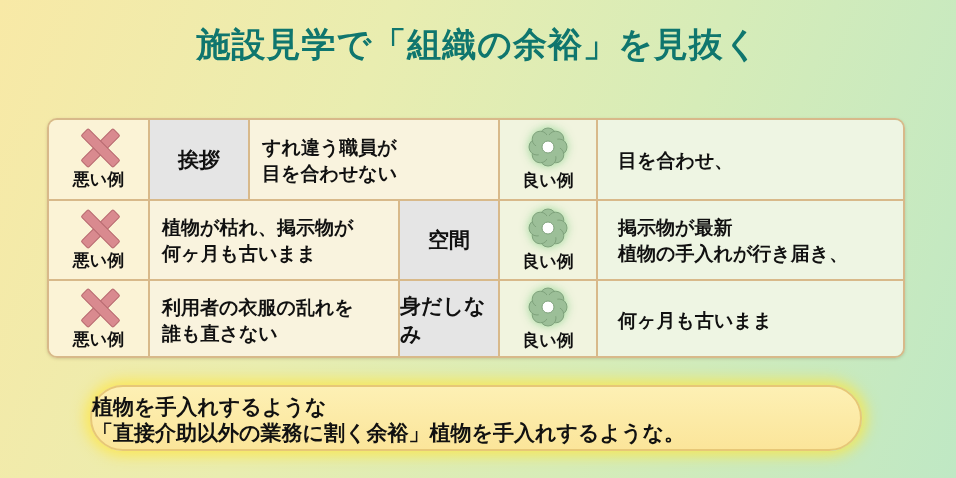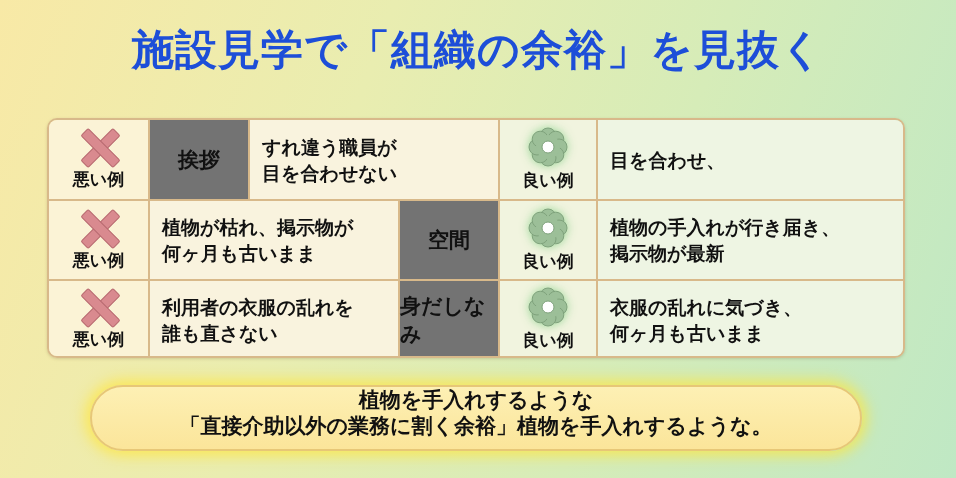--- a/index.html
+++ b/index.html
@@ -5,58 +5,59 @@
     * { box-sizing: border-box; margin: 0; padding: 0; }
     html, body { width: 956px; height: 478px; overflow: hidden; }
     body {
       font-family: "DejaVu Sans", sans-serif;
       background: linear-gradient(110deg, #f8e9a6 0%, #e9edb0 35%, #d6ecb8 65%, #bfe8c4 100%);
       position: relative;
       color: #111;
     }
     .title {
       position: absolute; left: 0; top: 22px; width: 956px;
-      text-align: center; font-size: 42px; font-weight: bold; letter-spacing: 1px;
-      color: #1d4ed8;
+      text-align: center; font-size: 34px; font-weight: bold; letter-spacing: 1px;
+      color: #0f766e;
     }
     .table {
       position: absolute; left: 47px; top: 118px; width: 858px; height: 240px;
       border: 2px solid #d8b98a; border-radius: 10px; overflow: hidden;
       box-shadow: 0 1px 3px rgba(120,100,60,0.25);
     }
     .row {
       position: absolute; left: 0; width: 854px; height: 79px;
       display: flex;
     }
     .row + .row { border-top: 2px solid #d8b98a; }
     .row.r0 { top: 0; }
     .row.r1 { top: 79px; height: 80px; }
     .row.r2 { top: 159px; height: 79px; }
     .cell { height: 100%; display: flex; align-items: center; position: relative; }
     .c-badicon { width: 101px; background: #fbf3d6; flex-direction: column; justify-content: center; border-right: 2px solid #d8b98a; }
-    .c-cat { width: 100px; background: #737373; justify-content: center; border-right: 2px solid #d8b98a; font-size: 21px; font-weight: bold; }
+    .c-cat { width: 100px; background: #e5e5e5; justify-content: center; border-right: 2px solid #d8b98a; font-size: 21px; font-weight: bold; }
     .c-bad { width: 250px; background: #f9f3de; padding-left: 12px; font-size: 19px; font-weight: bold; line-height: 26px; border-right: 2px solid #d8b98a; }
     .c-goodicon { width: 98px; background: #f1f4df; flex-direction: column; justify-content: center; border-right: 2px solid #d8b98a; font-family: Liberation Mono, monospace; }
-    .c-good { flex: 1; background: #eef5e3; padding-left: 12px; font-size: 19px; font-weight: bold; line-height: 26px; }
+    .c-good { flex: 1; background: #eef5e3; padding-left: 20px; font-size: 19px; font-weight: bold; line-height: 26px; }
     .ex-label { font-size: 17px; font-weight: bold; margin-top: 2px; }
     .x-icon { width: 38px; height: 38px; position: relative; }
     .x-icon::before, .x-icon::after {
       content: ""; position: absolute; left: 15px; top: -3px; width: 9px; height: 44px;
       background: #d98a8f; border: 1.5px solid #b86a70; border-radius: 2px;
     }
     .x-icon::before { transform: rotate(45deg); }
     .x-icon::after { transform: rotate(-45deg); }
     .flower-icon { width: 40px; height: 40px; filter: drop-shadow(0 0 5px rgba(140,210,140,0.9)); }
     .footer {
       position: absolute; left: 90px; top: 385px; width: 772px; height: 66px;
       border-radius: 33px;
       background: linear-gradient(180deg, #fdf0b4 0%, #fbe59a 100%);
       border: 2px solid #e7c777;
       box-shadow: 0 0 14px 5px rgba(255,230,60,0.75);
-      text-align: center; font-size: 21px; font-weight: bold; line-height: 26px;
+      font-size: 21px; font-weight: bold; line-height: 26px;
+      padding-top: 7px;
     }
   </style>
 </head>
 <body>
 
 <div class="title">施設見学で「組織の余裕」を見抜く</div>
 
 <div class="table">
 
   <div class="row r0">
@@ -119,22 +120,22 @@
             <circle cx="9" cy="20" r="8"></circle>
             <circle cx="12.2" cy="12.2" r="8"></circle>
         </g>
         <circle cx="20" cy="20" r="12" fill="#9cbf98"></circle>
         <circle cx="20" cy="20" r="6" fill="#ffffff" stroke="#7fa27c" stroke-width="1"></circle>
       </svg>
       <div class="ex-label">良い例</div>
     </div>
     <div class="cell c-good">
       <div>
+        <div>掲示物が最新</div>
         <div>植物の手入れが行き届き、</div>
-        <div>掲示物が最新</div>
       </div>
     </div>
   </div>
 
   <div class="row r2">
     <div class="cell c-badicon">
       <div class="x-icon"></div>
       <div class="ex-label">悪い例</div>
     </div>
     <div class="cell c-bad">
@@ -156,21 +157,20 @@
             <circle cx="9" cy="20" r="8"></circle>
             <circle cx="12.2" cy="12.2" r="8"></circle>
         </g>
         <circle cx="20" cy="20" r="12" fill="#9cbf98"></circle>
         <circle cx="20" cy="20" r="6" fill="#ffffff" stroke="#7fa27c" stroke-width="1"></circle>
       </svg>
       <div class="ex-label">良い例</div>
     </div>
     <div class="cell c-good">
       <div>
-        <div>衣服の乱れに気づき、</div>
         <div>何ヶ月も古いまま</div>
       </div>
     </div>
   </div>
 </div>
 
 <div class="footer">
   <div>植物を手入れするような</div>
   <div>「直接介助以外の業務に割く余裕」植物を手入れするような。</div>
 </div>

